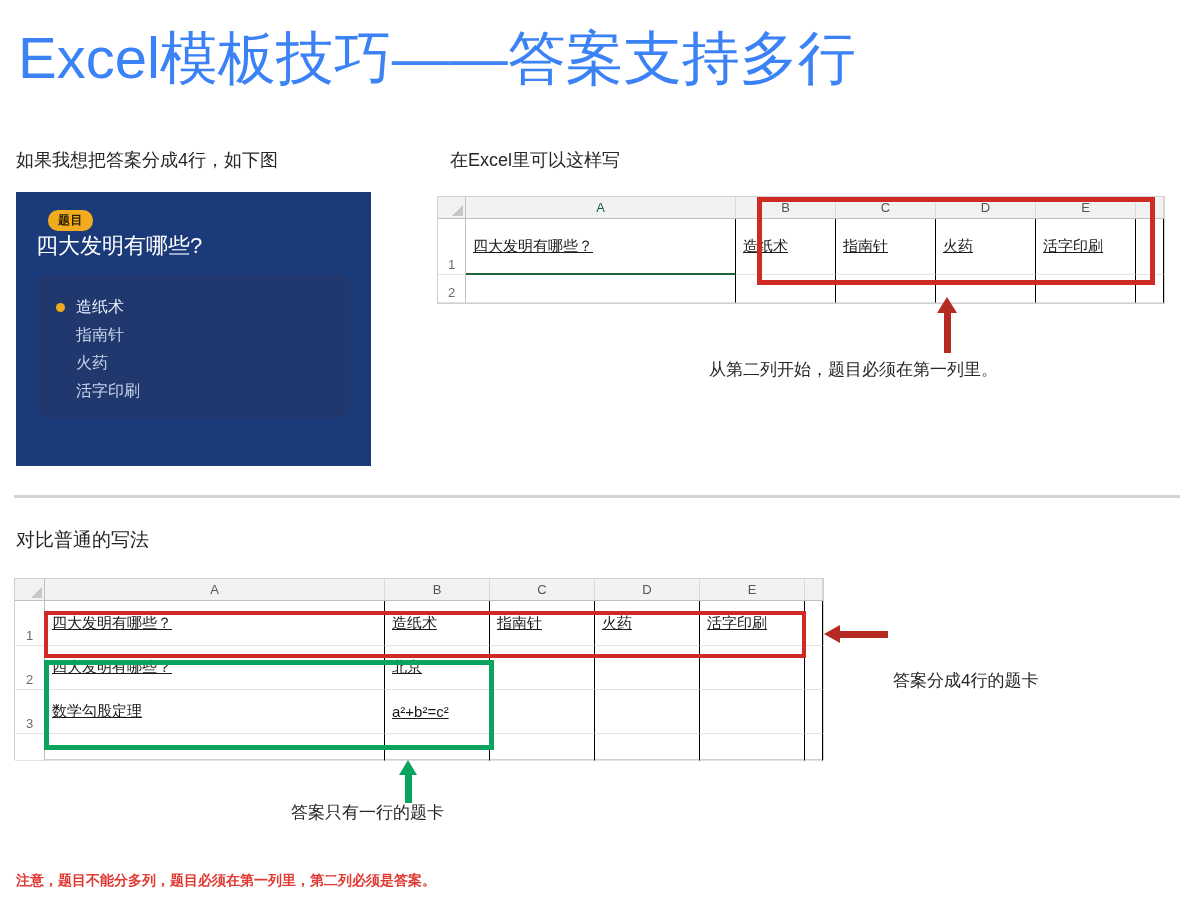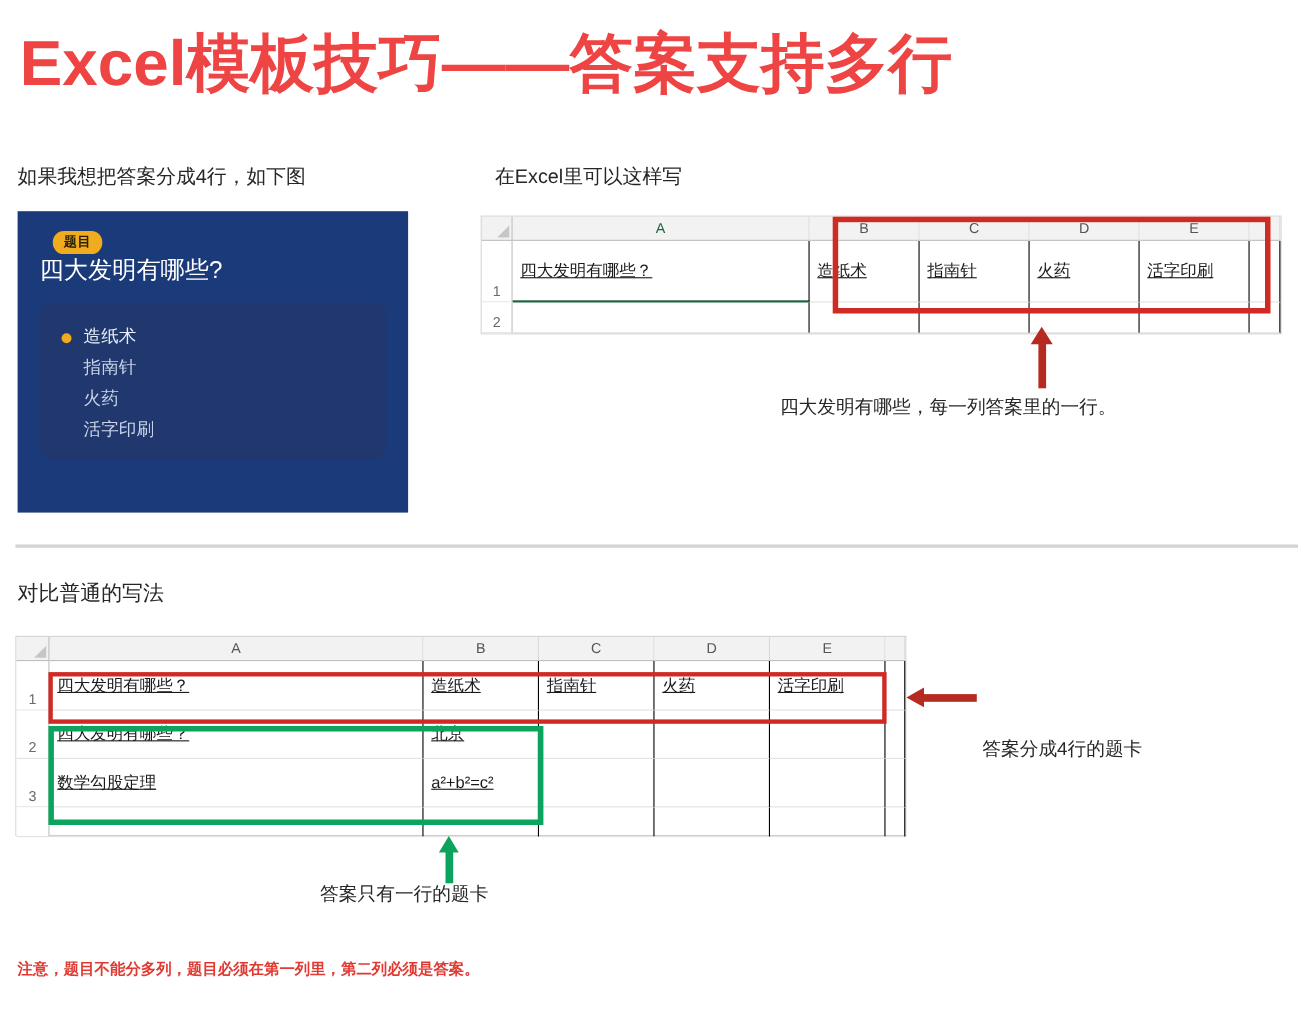--- a/index.html
+++ b/index.html
@@ -17,22 +17,22 @@
     -webkit-font-smoothing: antialiased;
   }
 
   
   .page-title {
     position: absolute;
     left: 18px;
     top: 22px;
     font-size: 58px;
     line-height: 72px;
-    font-weight: 700;
-    color: #ef4444;
+    font-weight: 400;
+    color: #3b82f6;
     letter-spacing: 0px;
     white-space: nowrap;
   }
 
   
   .caption {
     position: absolute;
     font-size: 18px;
     line-height: 24px;
     color: #262626;
@@ -312,21 +312,21 @@
 </div>
 
 <div class="hl" id="hl-top-red"></div>
 
 <div class="arrow" id="arrow-top-up">
   <span class="arrow-head"></span>
   <span class="arrow-shaft"></span>
 </div>
 
 <div class="annot" id="annot-top">
-  <div>四大发明有哪些，每一列答案里的一行。</div>
+  <div>从第二列开始，题目必须在第一列里。</div>
 </div>
 
 <div class="divider"></div>
 
 <div class="caption" id="caption-compare">对比普通的写法</div>
 
 <div class="xl" id="xl-bottom">
   <div class="xl-row">
     <div class="xl-corner" style="width:30px"></div>
     <div class="xl-colhead" style="width:340px">A</div>

